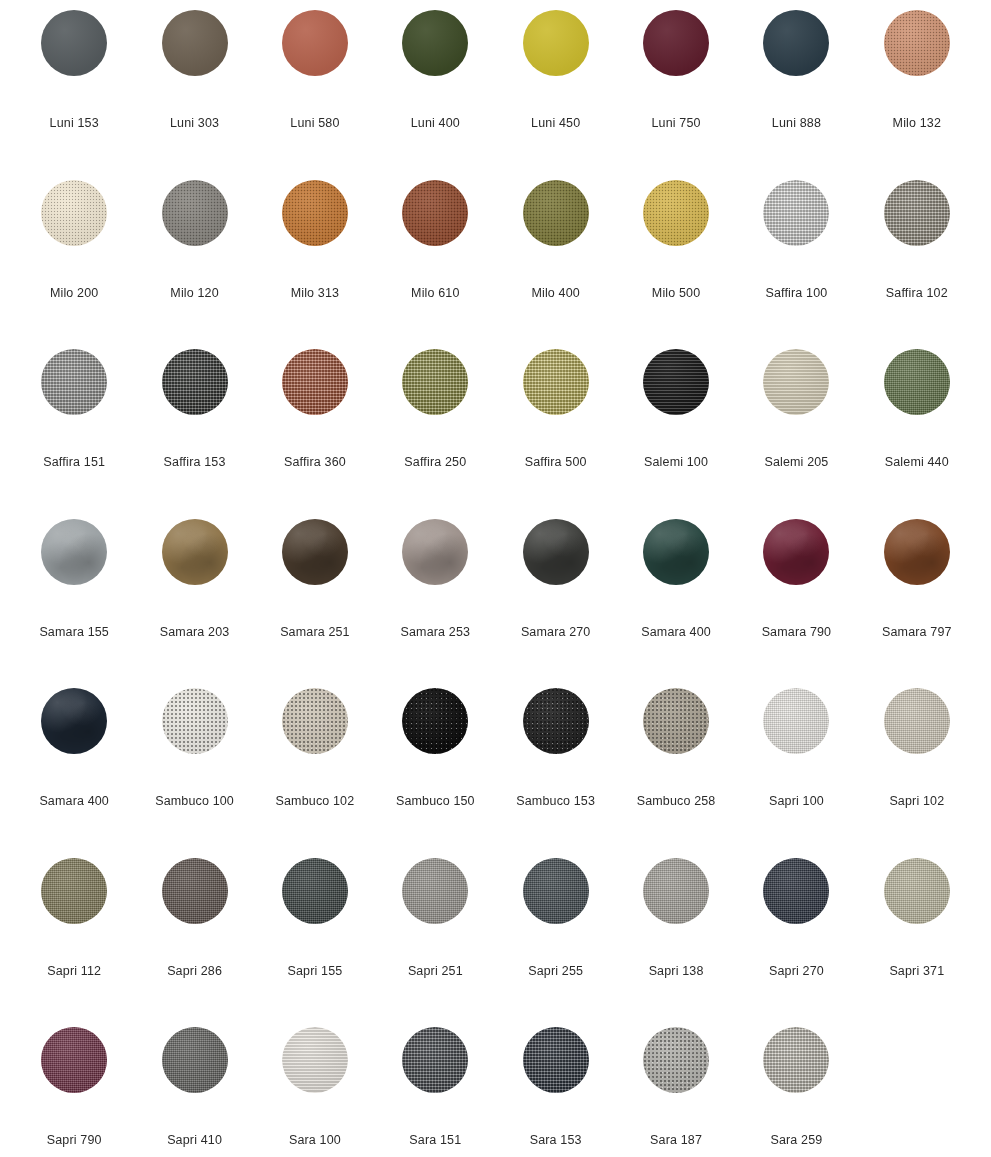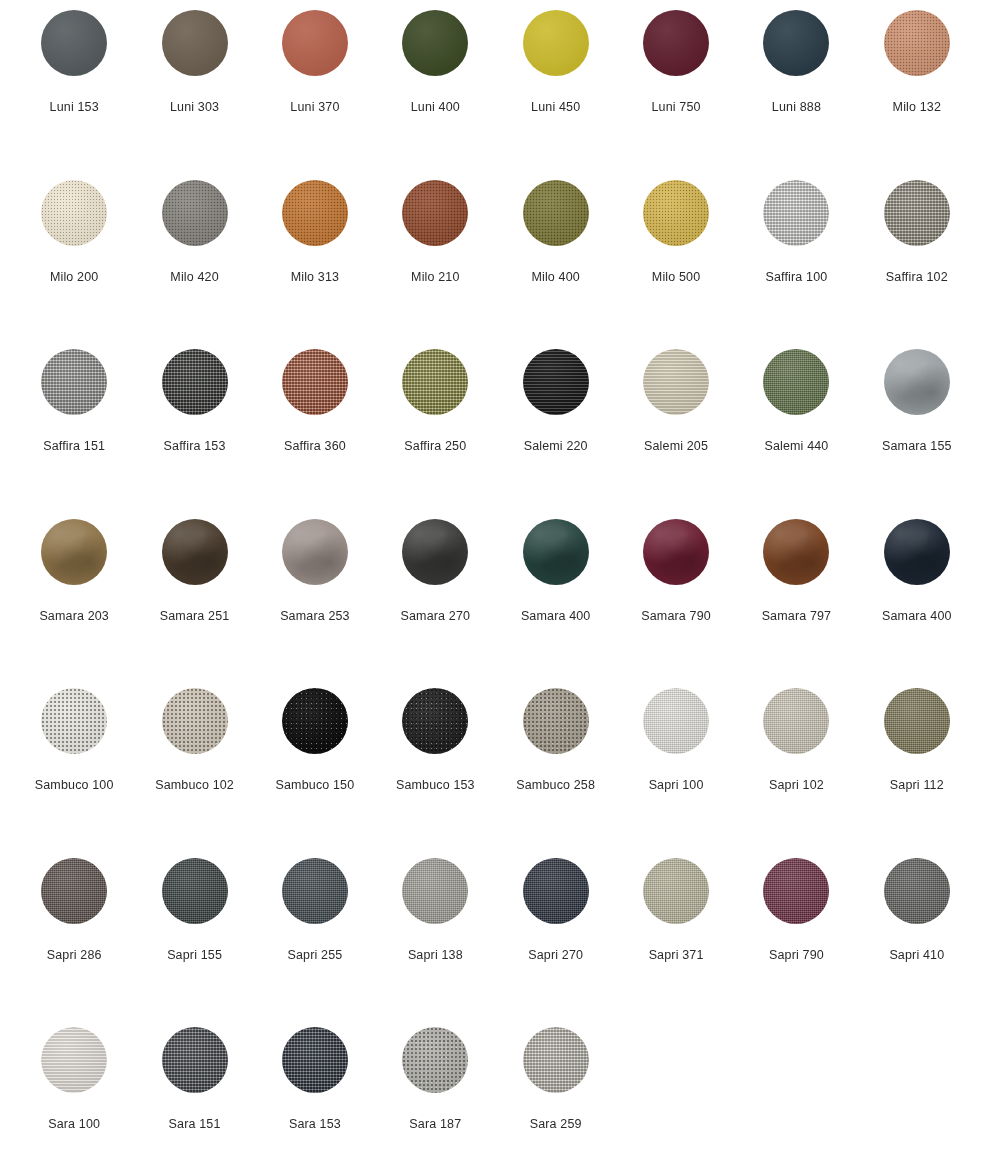--- a/index.html
+++ b/index.html
@@ -20,20 +20,21 @@
     grid-template-rows: repeat(7, 169.5px);
     width: 991px;
     box-sizing: border-box;
     padding: 6px 14px 0 14px;
   }
   .swatch-cell {
     display: flex;
     flex-direction: column;
     align-items: center;
     justify-content: flex-start;
+    gap: 16px;
   }
   .swatch-disc {
     width: 66px;
     height: 66px;
     border-radius: 50%;
     margin-top: 4px;
     position: relative;
     overflow: hidden;
     background-repeat: repeat;
   }
@@ -113,21 +114,21 @@
     <div class="swatch-cell">
       <div class="swatch-disc tex-plain" style="background: rgb(85, 91, 94);"></div>
       <div class="swatch-label">Luni 153</div>
     </div>
     <div class="swatch-cell">
       <div class="swatch-disc tex-plain" style="background: rgb(107, 95, 80);"></div>
       <div class="swatch-label">Luni 303</div>
     </div>
     <div class="swatch-cell">
       <div class="swatch-disc tex-plain" style="background: rgb(180, 97, 76);"></div>
-      <div class="swatch-label">Luni 370</div>
+      <div class="swatch-label">Luni 580</div>
     </div>
     <div class="swatch-cell">
       <div class="swatch-disc tex-plain" style="background: rgb(60, 74, 38);"></div>
       <div class="swatch-label">Luni 400</div>
     </div>
     <div class="swatch-cell">
       <div class="swatch-disc tex-plain" style="background: rgb(203, 187, 46);"></div>
       <div class="swatch-label">Luni 450</div>
     </div>
     <div class="swatch-cell">
@@ -141,29 +142,29 @@
     <div class="swatch-cell">
       <div class="swatch-disc tex-chenille" style="background: rgb(204, 144, 112);"></div>
       <div class="swatch-label">Milo 132</div>
     </div>
     <div class="swatch-cell">
       <div class="swatch-disc tex-chenille" style="background: rgb(239, 229, 208);"></div>
       <div class="swatch-label">Milo 200</div>
     </div>
     <div class="swatch-cell">
       <div class="swatch-disc tex-chenille" style="background: rgb(132, 129, 123);"></div>
-      <div class="swatch-label">Milo 420</div>
+      <div class="swatch-label">Milo 120</div>
     </div>
     <div class="swatch-cell">
       <div class="swatch-disc tex-chenille" style="background: rgb(192, 117, 50);"></div>
       <div class="swatch-label">Milo 313</div>
     </div>
     <div class="swatch-cell">
       <div class="swatch-disc tex-chenille" style="background: rgb(143, 74, 46);"></div>
-      <div class="swatch-label">Milo 210</div>
+      <div class="swatch-label">Milo 610</div>
     </div>
     <div class="swatch-cell">
       <div class="swatch-disc tex-chenille" style="background: rgb(122, 118, 56);"></div>
       <div class="swatch-label">Milo 400</div>
     </div>
     <div class="swatch-cell">
       <div class="swatch-disc tex-chenille" style="background: rgb(211, 180, 78);"></div>
       <div class="swatch-label">Milo 500</div>
     </div>
     <div class="swatch-cell">
@@ -184,22 +185,26 @@
     </div>
     <div class="swatch-cell">
       <div class="swatch-disc tex-linen" style="background: rgb(179, 92, 62);"></div>
       <div class="swatch-label">Saffira 360</div>
     </div>
     <div class="swatch-cell">
       <div class="swatch-disc tex-linen" style="background: rgb(154, 154, 76);"></div>
       <div class="swatch-label">Saffira 250</div>
     </div>
     <div class="swatch-cell">
+      <div class="swatch-disc tex-linen" style="background: rgb(205, 194, 99);"></div>
+      <div class="swatch-label">Saffira 500</div>
+    </div>
+    <div class="swatch-cell">
       <div class="swatch-disc tex-rib" style="background: rgb(27, 27, 27);"></div>
-      <div class="swatch-label">Salemi 220</div>
+      <div class="swatch-label">Salemi 100</div>
     </div>
     <div class="swatch-cell">
       <div class="swatch-disc tex-rib" style="background: rgb(221, 214, 191);"></div>
       <div class="swatch-label">Salemi 205</div>
     </div>
     <div class="swatch-cell">
       <div class="swatch-disc tex-weave" style="background: rgb(94, 112, 69);"></div>
       <div class="swatch-label">Salemi 440</div>
     </div>
     <div class="swatch-cell">
@@ -270,20 +275,24 @@
       <div class="swatch-disc tex-weave" style="background: rgb(126, 120, 86);"></div>
       <div class="swatch-label">Sapri 112</div>
     </div>
     <div class="swatch-cell">
       <div class="swatch-disc tex-weave" style="background: rgb(90, 79, 73);"></div>
       <div class="swatch-label">Sapri 286</div>
     </div>
     <div class="swatch-cell">
       <div class="swatch-disc tex-weave" style="background: rgb(52, 60, 59);"></div>
       <div class="swatch-label">Sapri 155</div>
+    </div>
+    <div class="swatch-cell">
+      <div class="swatch-disc tex-weave" style="background: rgb(150, 147, 141);"></div>
+      <div class="swatch-label">Sapri 251</div>
     </div>
     <div class="swatch-cell">
       <div class="swatch-disc tex-weave" style="background: rgb(60, 69, 74);"></div>
       <div class="swatch-label">Sapri 255</div>
     </div>
     <div class="swatch-cell">
       <div class="swatch-disc tex-weave" style="background: rgb(163, 160, 153);"></div>
       <div class="swatch-label">Sapri 138</div>
     </div>
     <div class="swatch-cell">

